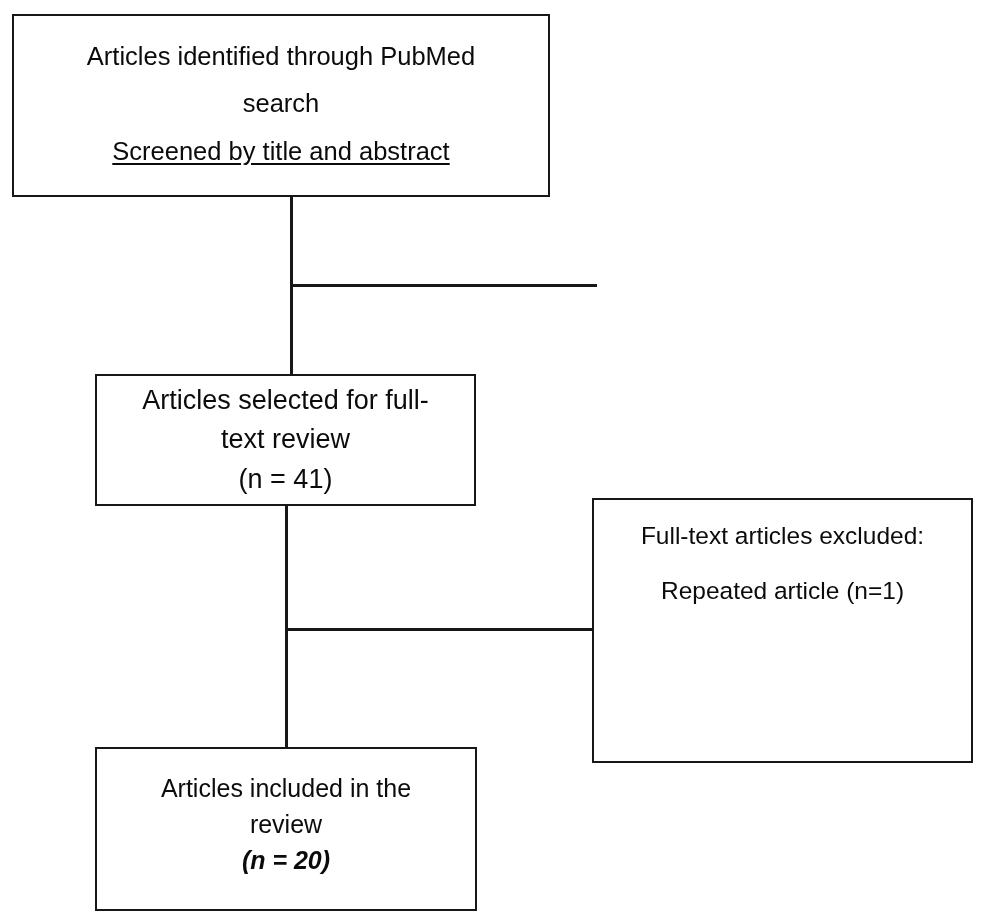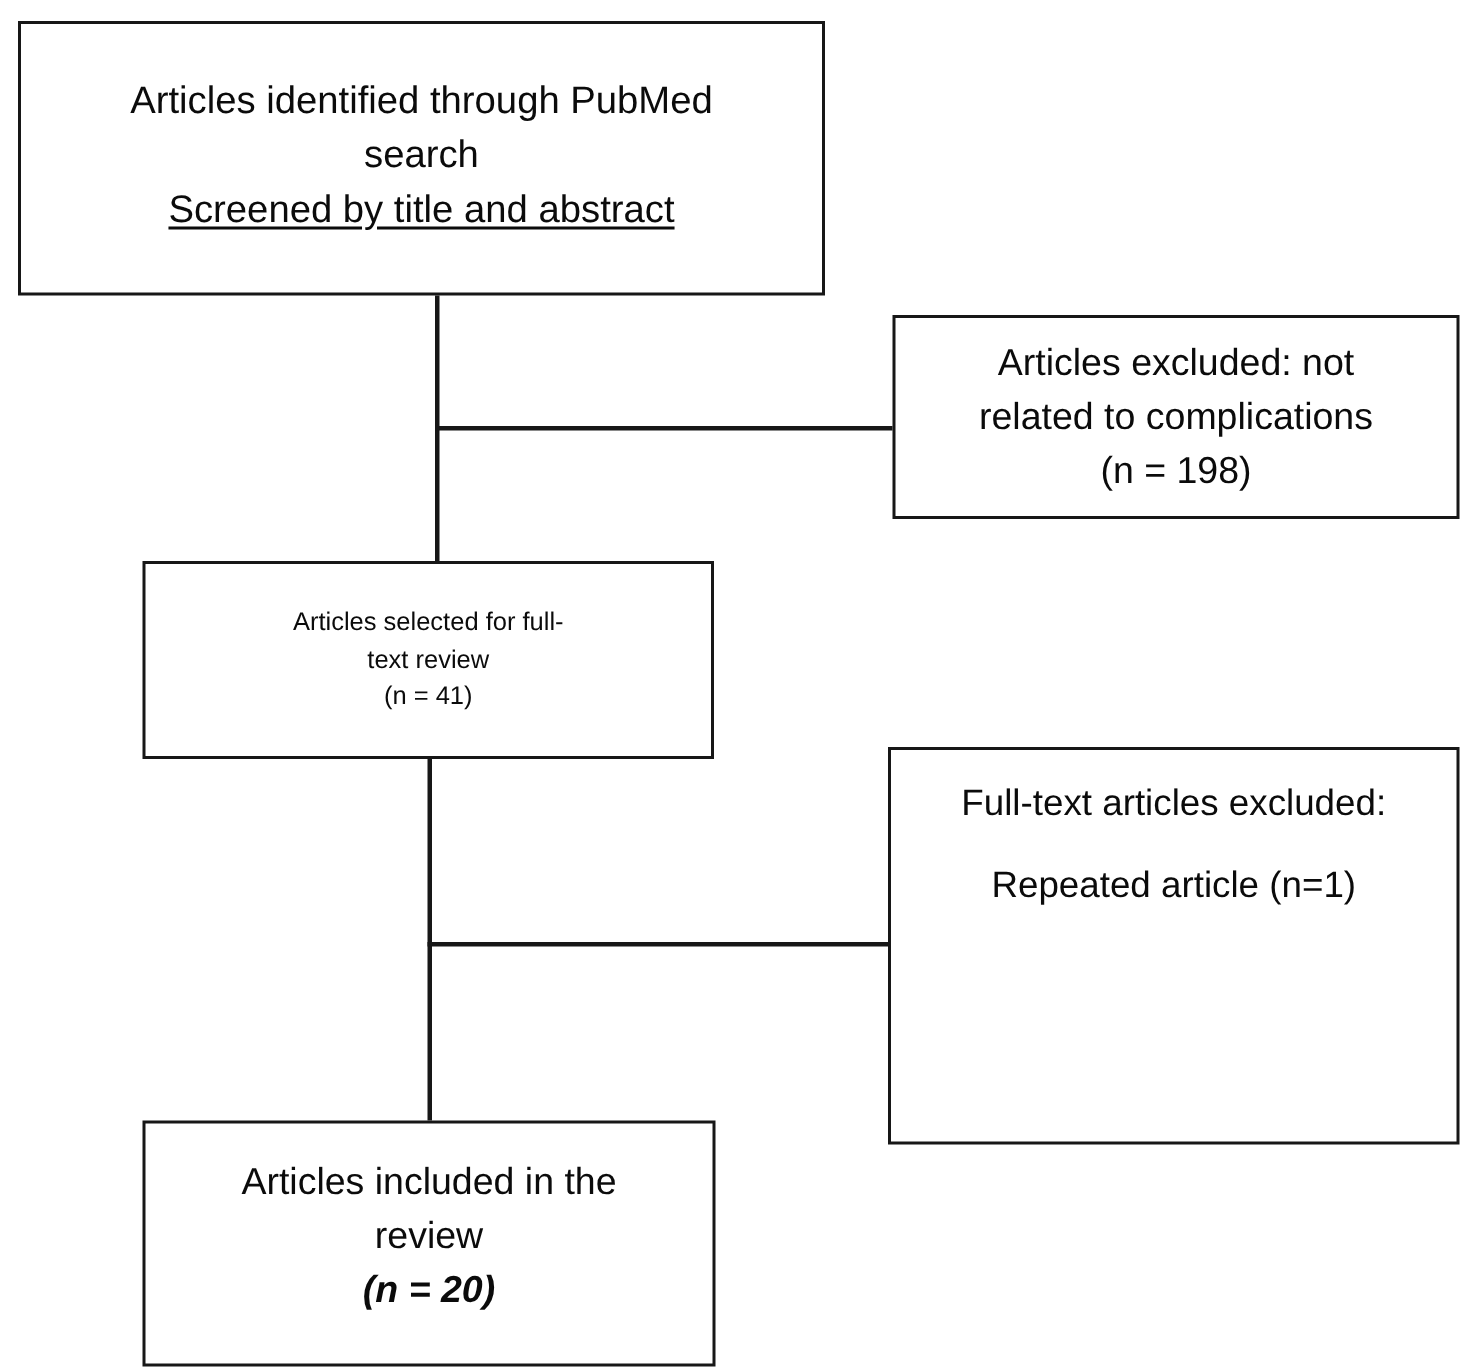--- a/index.html
+++ b/index.html
@@ -43,20 +43,21 @@
 
   
   #box-identified {
     left: 12px;
     top: 14px;
     width: 538px;
     height: 183px;
     padding: 6px 18px 10px 18px;
     font-size: 25.5px;
     line-height: 1.42;
+    gap: 11px;
   }
   #box-identified .ln { display: block; }
   #box-identified .ln-screened {
     text-decoration: underline;
     text-underline-offset: 3px;
     margin-top: 0;
   }
 
   
   #box-excluded-1 {
@@ -69,21 +70,21 @@
     line-height: 1.45;
   }
 
   
   #box-selected {
     left: 95px;
     top: 374px;
     width: 381px;
     height: 132px;
     padding: 4px 16px;
-    font-size: 17px;
+    font-size: 27px;
     line-height: 1.45;
   }
 
   
   #box-excluded-2 {
     left: 592px;
     top: 498px;
     width: 381px;
     height: 265px;
     padding: 10px 14px 12px 14px;
@@ -146,25 +147,20 @@
 
   <div class="line v-line" id="connector-v-bottom"></div>
   <div class="line h-line" id="connector-h-bottom"></div>
 
   <div class="box" id="box-identified">
     <span class="ln">Articles identified through PubMed</span>
     <span class="ln">search</span>
     <span class="ln ln-screened">Screened  by title and abstract</span>
   </div>
 
-  <div class="box" id="box-excluded-1">
-    <span class="ln">Articles excluded: not</span>
-    <span class="ln">related to complications</span>
-    <span class="ln">(n = 198)</span>
-  </div>
 
   <div class="box" id="box-selected">
     <span class="ln">Articles selected for full-</span>
     <span class="ln">text review</span>
     <span class="ln">(n = 41)</span>
   </div>
 
   <div class="box" id="box-excluded-2">
     <span class="heading">Full-text articles excluded:</span>
     <span class="reason-2">Repeated article (n=1)</span>

